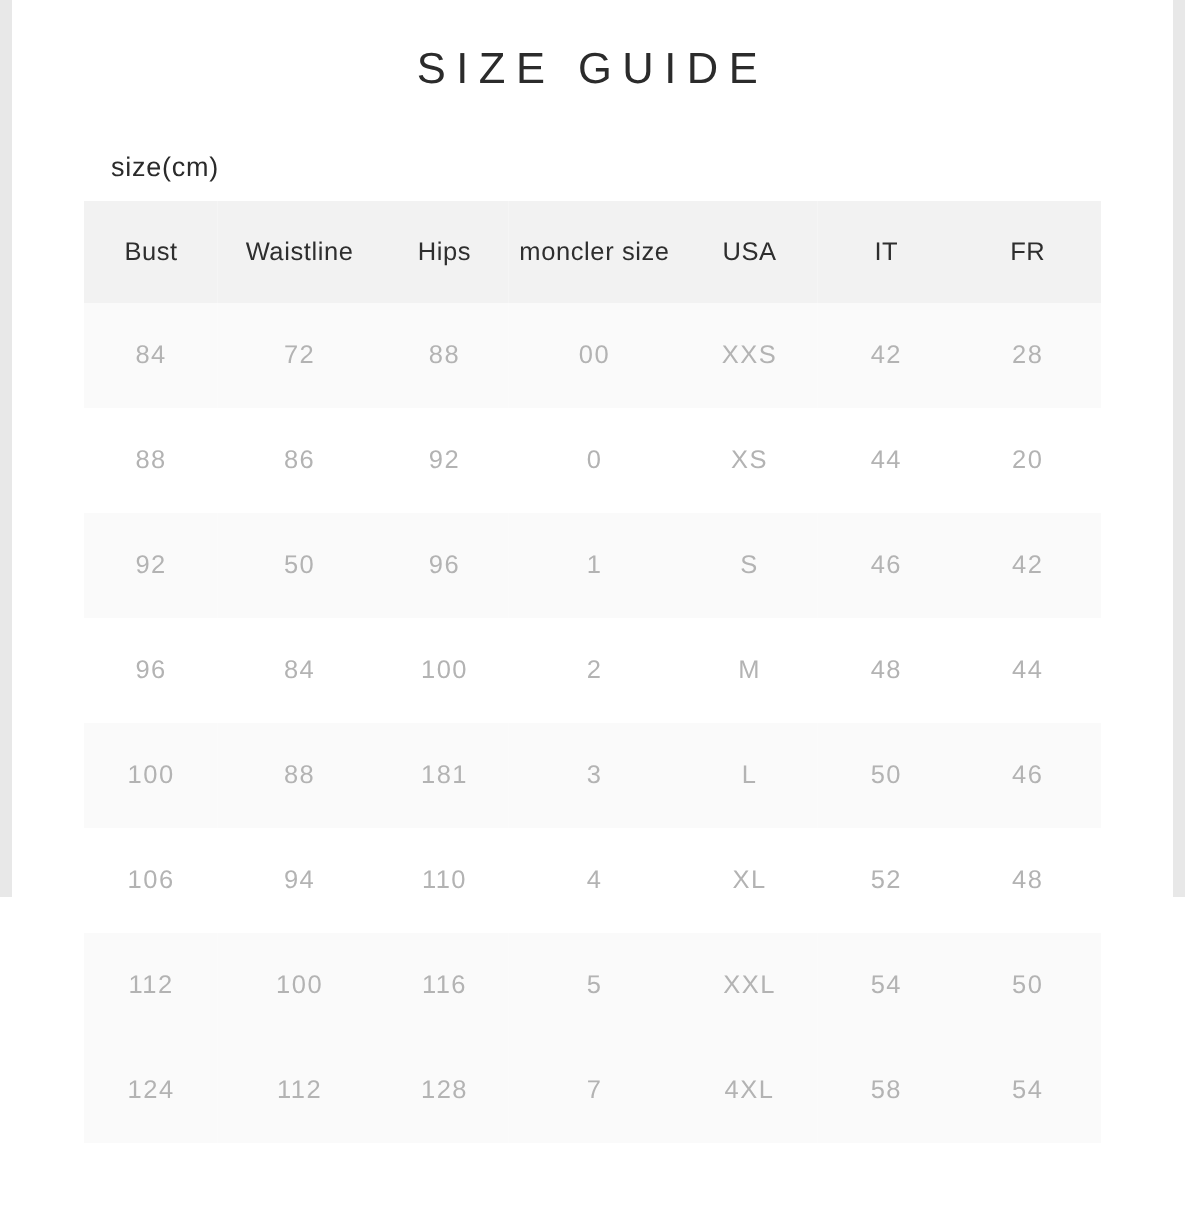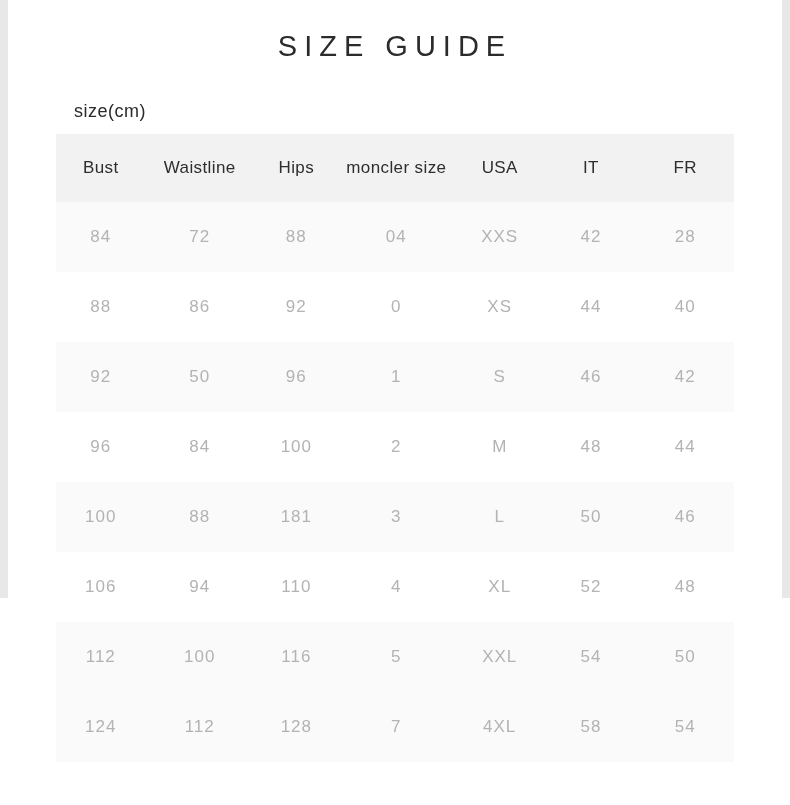--- a/index.html
+++ b/index.html
@@ -107,33 +107,33 @@
           <th>USA</th>
           <th>IT</th>
           <th>FR</th>
         </tr>
       </thead>
       <tbody>
         <tr class="odd">
           <td>84</td>
           <td>72</td>
           <td>88</td>
-          <td>04</td>
+          <td>00</td>
           <td>XXS</td>
           <td>42</td>
           <td>28</td>
         </tr>
         <tr class="even">
           <td>88</td>
           <td>86</td>
           <td>92</td>
           <td>0</td>
           <td>XS</td>
           <td>44</td>
-          <td>40</td>
+          <td>20</td>
         </tr>
         <tr class="odd">
           <td>92</td>
           <td>50</td>
           <td>96</td>
           <td>1</td>
           <td>S</td>
           <td>46</td>
           <td>42</td>
         </tr>

